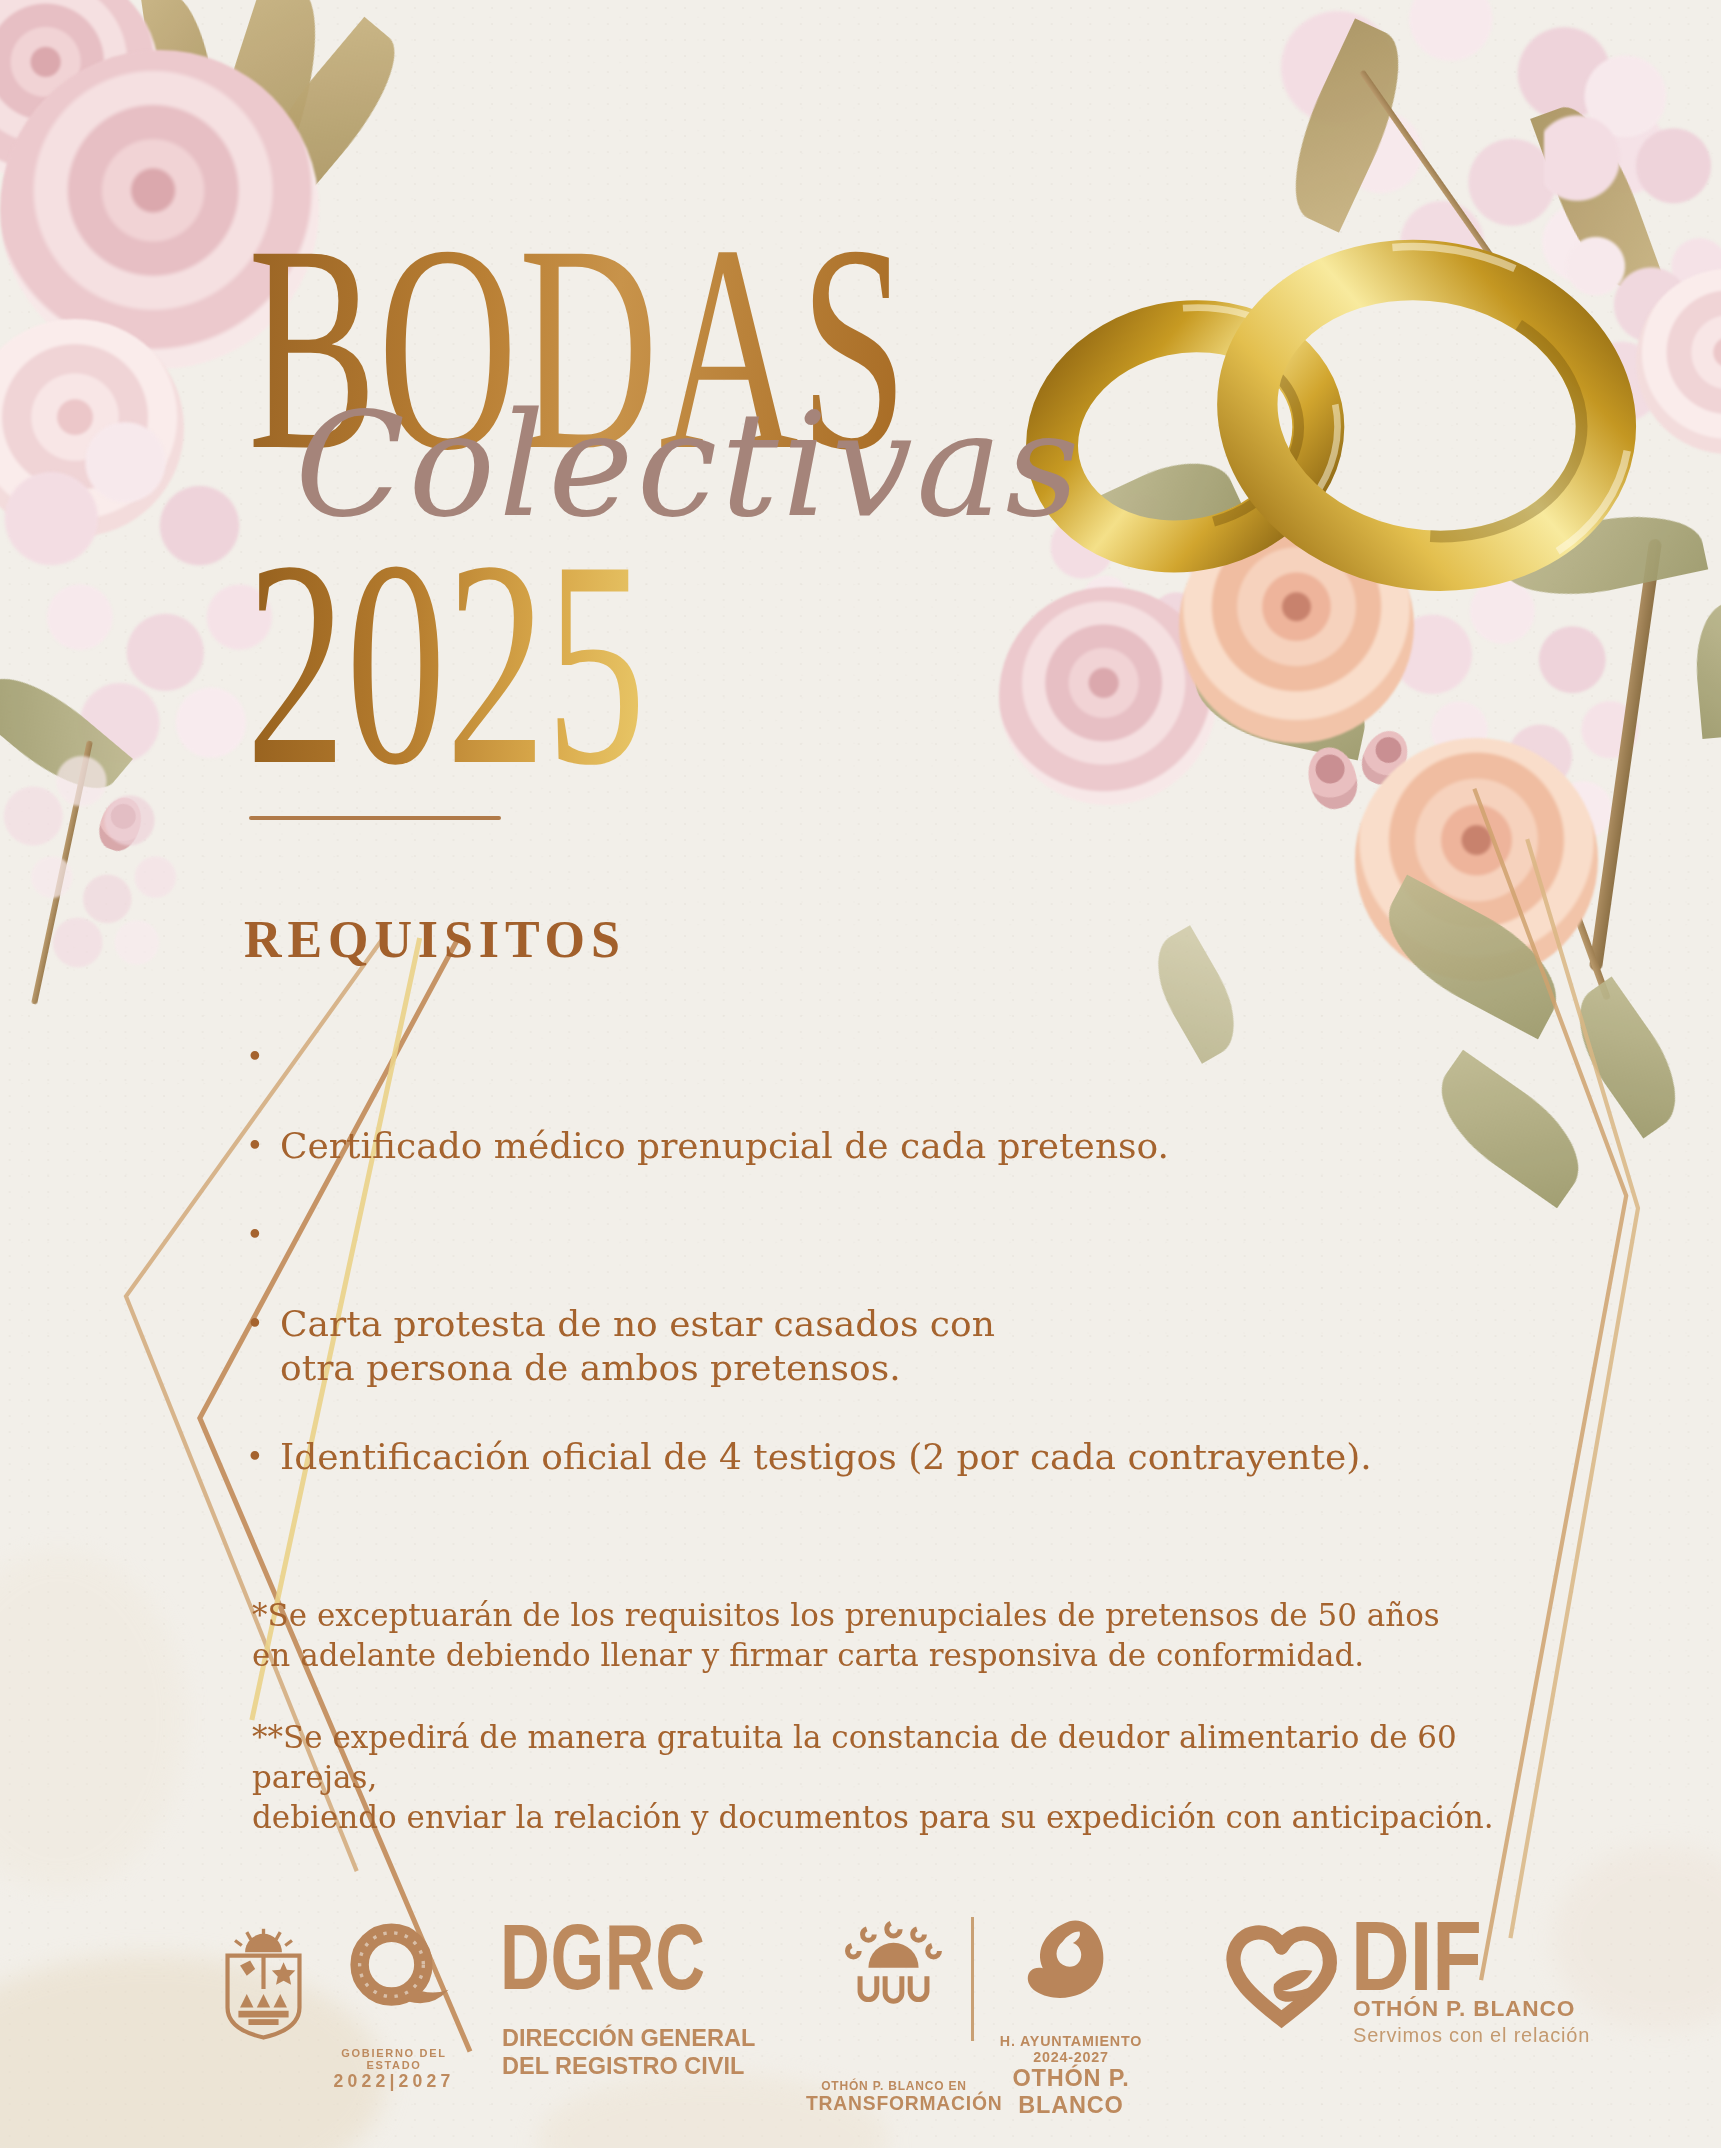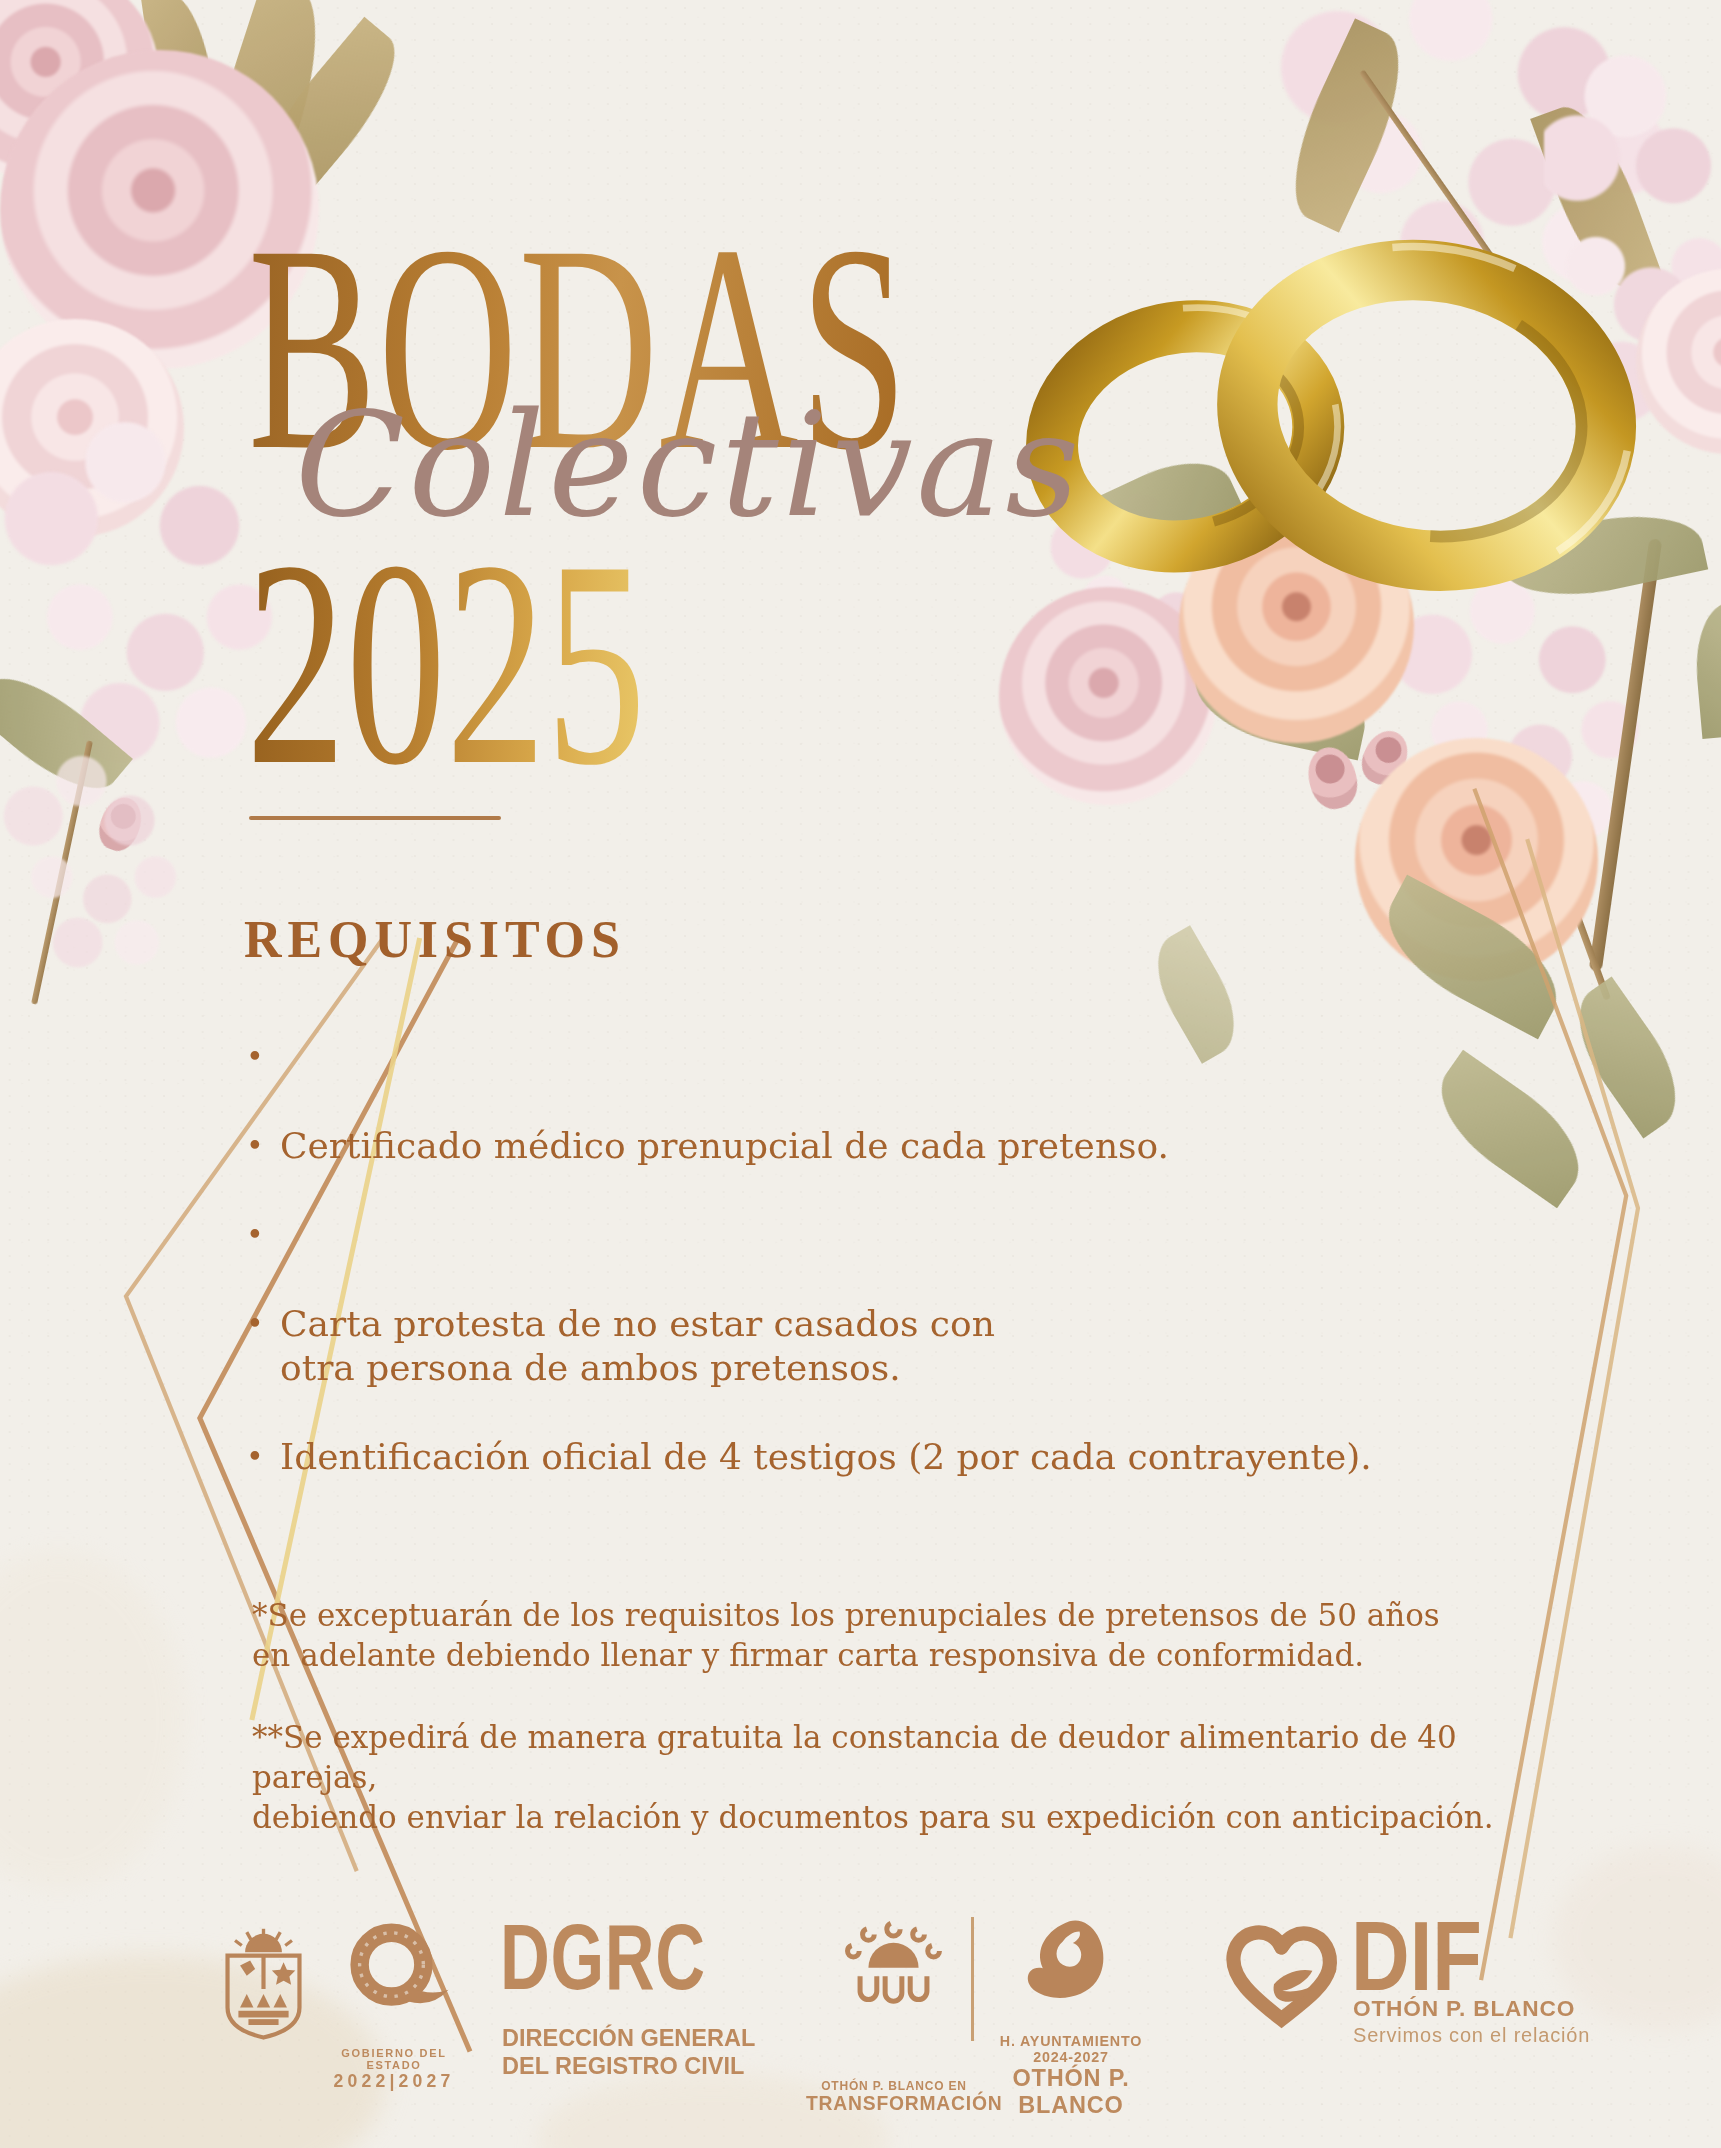--- a/index.html
+++ b/index.html
@@ -181,21 +181,21 @@
     </li>
     <li>
       <span class="dot">•</span>
       <span class="txt">Identificación oficial de 4 testigos (2 por cada contrayente).</span>
     </li>
   </ul>
 
   <div class="fnotes">
     <p class="fn">*Se exceptuarán de los requisitos los prenupciales de pretensos de 50 años
 en adelante debiendo llenar y firmar carta responsiva de conformidad.</p>
-    <p class="fn">**Se expedirá de manera gratuita la constancia de deudor alimentario de 40 parejas,
+    <p class="fn">**Se expedirá de manera gratuita la constancia de deudor alimentario de 60 parejas,
 debiendo enviar la relación y documentos para su expedición con anticipación.</p>
   </div>
 
   <svg class="abs" style="left:220px;top:1927px;" width="87" height="114" viewBox="0 0 104 136">
     <g stroke="#b9855a" fill="none" stroke-width="5">
       <path d="M9,34 H95 V96 Q95 122 52 132 Q9 122 9 96 Z"></path>
       <path d="M30,30 A22,22 0 0 1 74,30" fill="#b9855a" stroke="none"></path>
       <g stroke-width="4">
         <line x1="52" y1="2" x2="52" y2="12"></line>
           <line x1="32" y1="6" x2="37" y2="15"></line>

